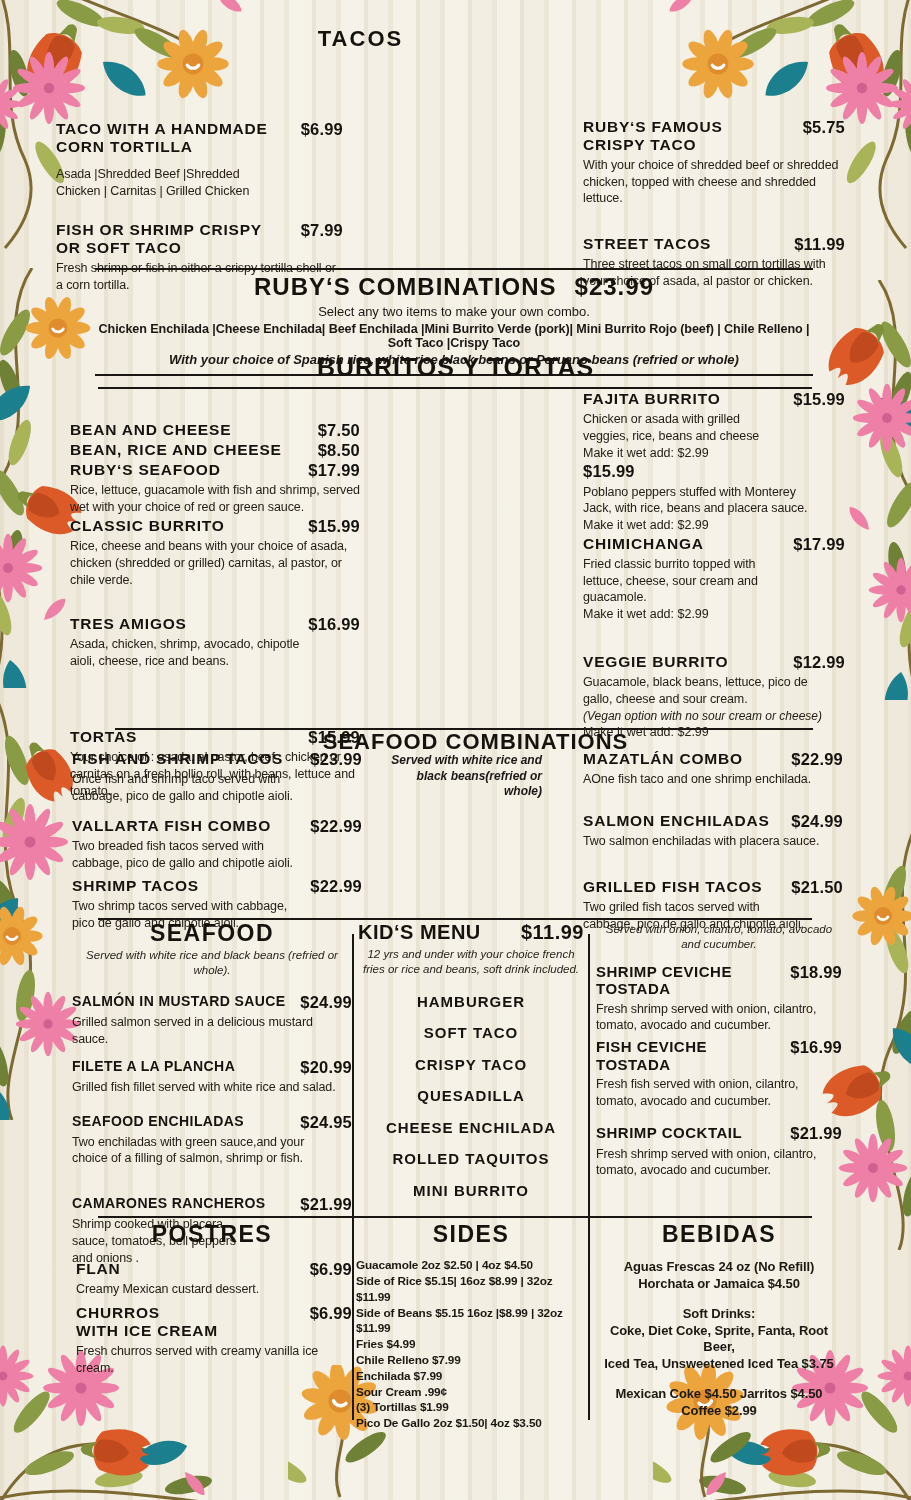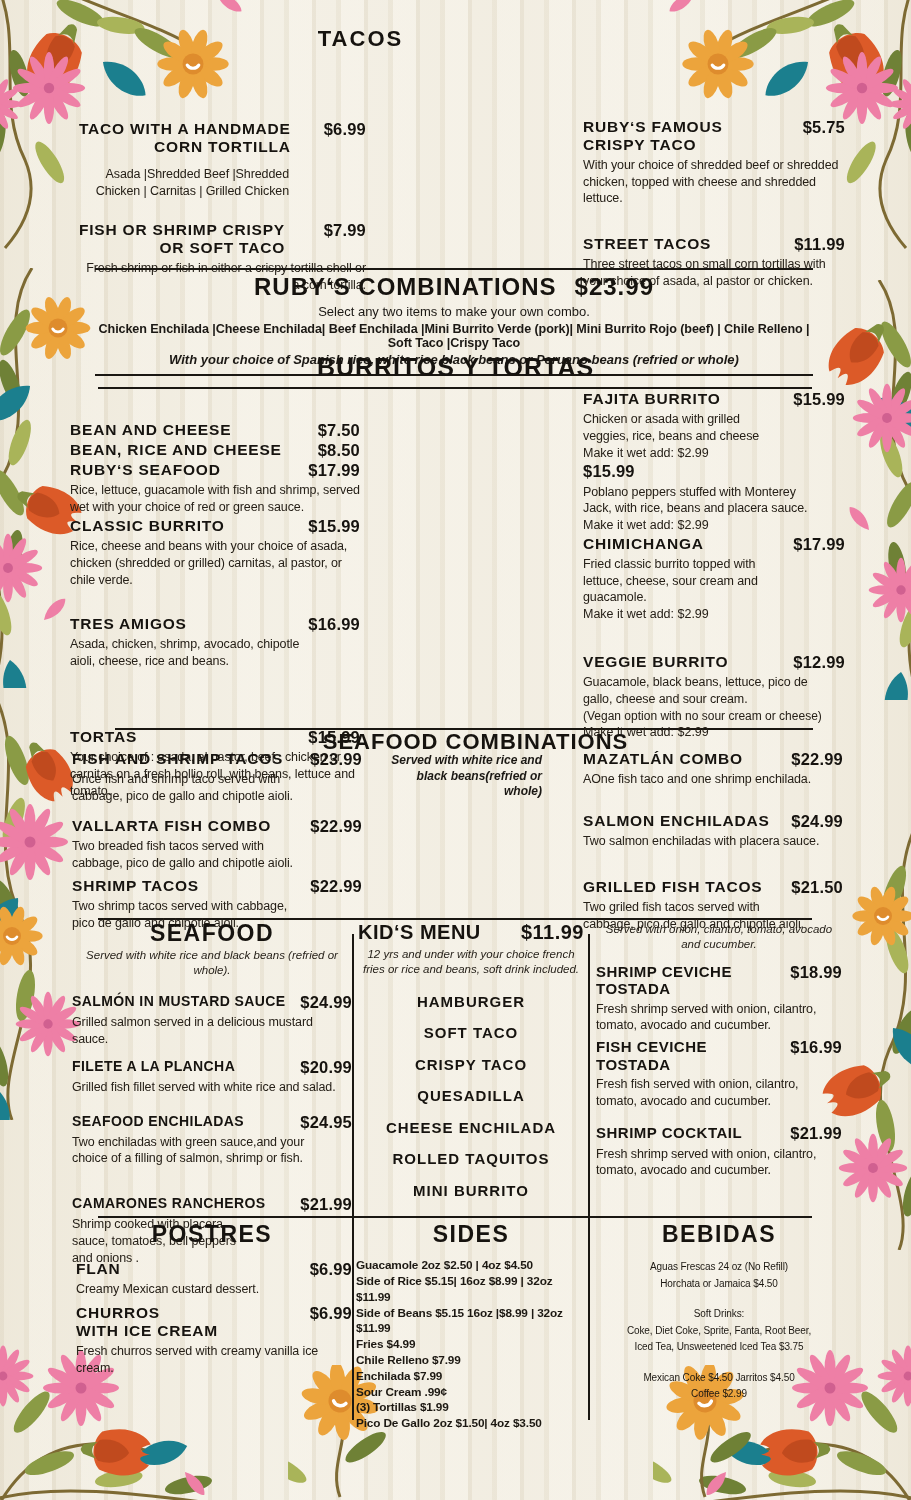--- a/index.html
+++ b/index.html
@@ -26,26 +26,26 @@
   .hdr-burritos{top:354px;left:0;width:911px;font-size:25px;letter-spacing:1px;}
   .hdr-sfc{top:730px;left:0;width:911px;font-size:22px;letter-spacing:1px;padding-left:20px;}
 
   .mi{margin:0;}
   .mi-row{display:flex;justify-content:space-between;align-items:flex-start;gap:6px;}
   .mi-name{font-weight:bold;font-size:15.5px;letter-spacing:0.8px;line-height:1.16;color:#16130f;}
   .mi-name .nl{display:block;}
   .mi-price{font-weight:bold;font-size:16.5px;white-space:nowrap;color:#16130f;line-height:1.1;letter-spacing:0.2px;}
   .mi-desc{font-size:12.5px;line-height:1.34;color:#262018;margin-top:3px;letter-spacing:-0.1px;}
   .mi-note{font-size:12.5px;line-height:1.34;color:#262018;margin-top:0px;}
-  .mi-vegan{font-size:12px;line-height:1.34;color:#262018;}
+  .mi-vegan{font-size:12px;font-style:italic;line-height:1.34;color:#262018;}
   .mt1{margin-top:1px;}.mt2{margin-top:2px;}.mt4{margin-top:4px;}.mt6{margin-top:6px;}
   .mt10{margin-top:10px;}.mt12{margin-top:12px;}.mt15{margin-top:15px;}.mt17{margin-top:17px;}.mt22{margin-top:22px;}.mt24{margin-top:24px;}.mt27{margin-top:27px;}
   .mt28{margin-top:28px;}.mt30{margin-top:30px;}.mt58{margin-top:58px;}
 
-  #tacos-left{left:79px;top:120px;width:287px;text-align:right;}
+  #tacos-left{left:56px;top:120px;width:287px;}
   #tacos-right{left:583px;top:118px;width:262px;}
 
   #combos{left:95px;top:268px;width:718px;border-top:2px solid #1a1712;border-bottom:2px solid #1a1712;
     padding:3px 0 7px;text-align:center;}
   .combos-title{font-size:24px;font-weight:bold;letter-spacing:1px;color:#16130f;}
   .combos-title .pr{margin-left:18px;}
   .combos-sub{font-size:13px;font-weight:normal;margin-top:3px;}
   .combos-items{font-size:12.6px;font-weight:bold;margin-top:3px;letter-spacing:-0.1px;}
   .combos-note{font-size:13px;font-weight:bold;font-style:italic;margin-top:2px;}
 
@@ -81,21 +81,21 @@
   #cocteles-col .mi-name{font-size:15px;letter-spacing:0.5px;}
 
   #postres-col{left:72px;top:1222px;width:280px;}
   #postres-items{margin-top:14px;padding-left:4px;}
   #sides-col{left:356px;top:1222px;width:230px;}
   .side-lines{margin-top:12px;}
   .side-line{font-weight:bold;font-size:11.8px;line-height:15.8px;letter-spacing:-0.15px;color:#1c1812;}
   #bebidas-col{left:596px;top:1222px;width:246px;}
   .beb-groups{margin-top:13px;text-align:center;}
   .beb-group{margin-bottom:14px;}
-  .beb-line{font-weight:normal;font-size:10px;line-height:16.5px;letter-spacing:-0.1px;color:#1c1812;}
+  .beb-line{font-weight:bold;font-size:13px;line-height:16.5px;letter-spacing:-0.1px;color:#1c1812;}
 </style>
 </head>
 <body>
 
 <div class="page">
 
   <svg width="0" height="0" style="position:absolute" aria-hidden="true">
     <defs>
       <g id="fl-leaf">
           <ellipse cx="26" cy="0" rx="26" ry="8.5" fill="#8a9b45"></ellipse>

